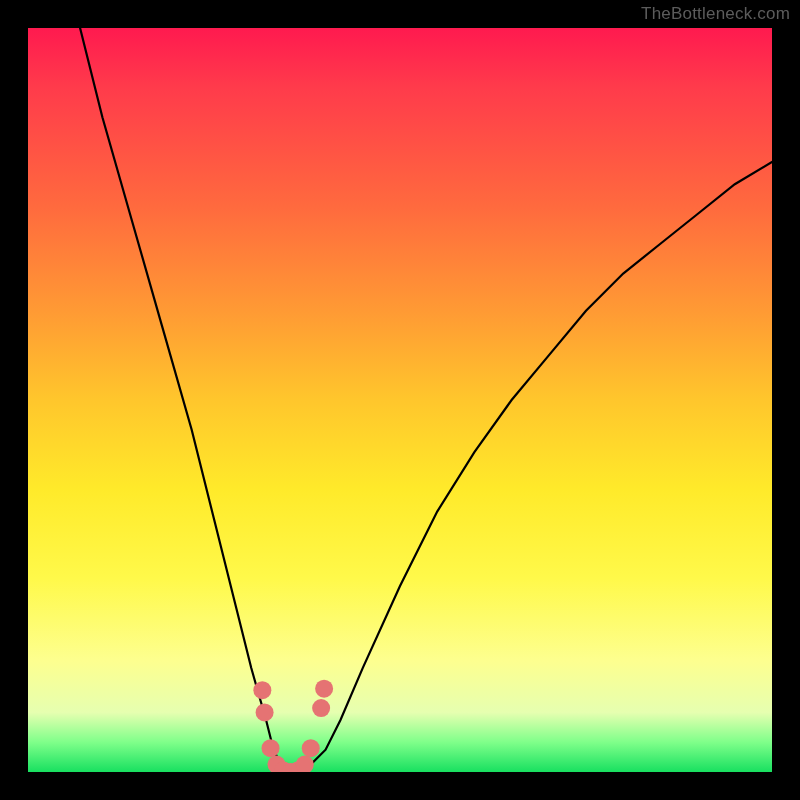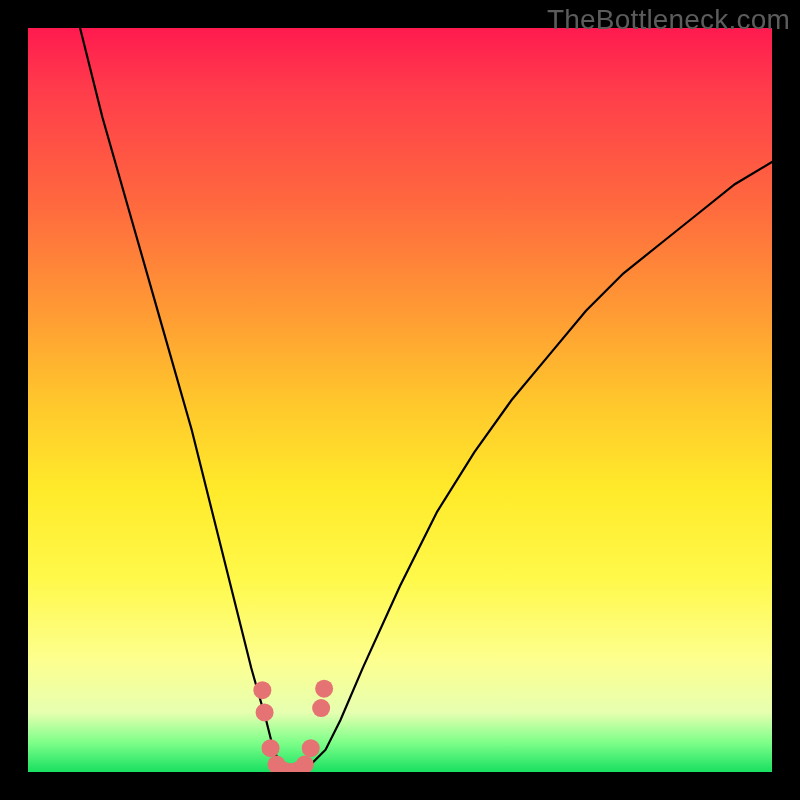--- a/index.html
+++ b/index.html
@@ -43,21 +43,21 @@
       #e6ffb0 92%,
       #7fff8a 96%,
       #18e060 100%
     );
   }
   .watermark {
     position: absolute;
     top: 4px;
     right: 10px;
     color: #5c5c5c;
-    font-size: 28px;
+    font-size: 17px;
     font-weight: 500;
     letter-spacing: 0.2px;
     user-select: none;
   }
   svg {
     position: absolute;
     inset: 0;
   }
 </style>
 </head>

